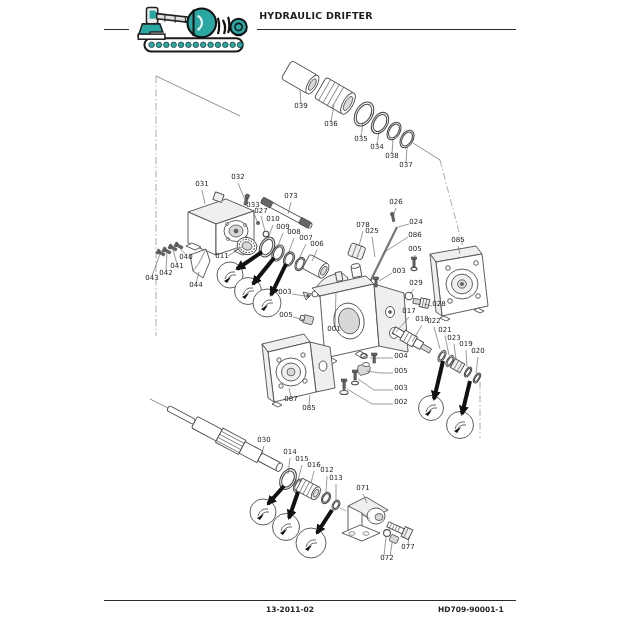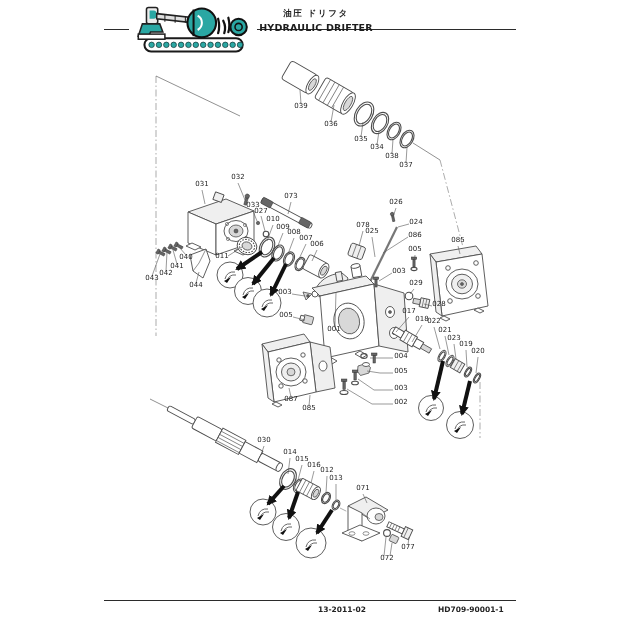--- a/index.html
+++ b/index.html
@@ -9,21 +9,21 @@
   
   .hline{position:absolute;height:1.2px;background:#2b2b2b;z-index:3;}
   .hline-left{left:104px;top:29px;width:25px;}
   .hline-right{left:257px;top:29px;width:259px;}
   .logo{position:absolute;left:126px;top:4px;width:130px;height:51px;z-index:3;}
   .titles{position:absolute;left:250px;top:8px;width:132px;text-align:center;color:#1c1c1c;z-index:3;}
   .jp{font-size:8.5px;font-weight:bold;letter-spacing:1.5px;}
   .en{font-size:9.5px;font-weight:bold;margin-top:2px;letter-spacing:0.2px;}
   
   .footer-line{position:absolute;left:104px;top:600px;width:412px;height:1.2px;background:#2b2b2b;}
-  .doc{position:absolute;left:266px;top:605px;width:100px;text-align:right;
+  .doc{position:absolute;left:266px;top:605px;width:100px;text-align:left;
        font-size:7.5px;font-weight:bold;color:#222;}
   .dwg{position:absolute;left:438px;top:605px;width:90px;text-align:left;
        font-size:7.5px;font-weight:bold;color:#222;}
   
   .s  {fill:#ffffff;stroke:#4d4d4d;stroke-width:0.9;}
   .sf {fill:#efefef;stroke:#4d4d4d;stroke-width:0.9;}
   .sd {fill:#d8d8d8;stroke:#4d4d4d;stroke-width:0.8;}
   .dk {fill:#666666;stroke:#333333;stroke-width:0.5;}
   .ln {stroke:#555555;stroke-width:0.65;fill:none;}
   .ld {stroke:#555555;stroke-width:0.6;fill:none;}
@@ -527,21 +527,20 @@
     <line x1="48" y1="11" x2="48" y2="18" stroke="#222" stroke-width="1"></line>
     <line x1="58" y1="12" x2="58" y2="18" stroke="#222" stroke-width="1"></line>
     <circle cx="74" cy="18" r="14" fill="#2aa7a3" stroke="#111" stroke-width="2"></circle>
     <line x1="66" y1="5" x2="66" y2="31" stroke="#111" stroke-width="2"></line>
     <path d="M70,11 a8,8 0 0 1 0,14" stroke="#fff" stroke-width="2" fill="none"></path>
     <path d="M90,14 q2,8 0,14 M95,16 q3,6 1,12 M100,13 q2,8 0,14" stroke="#111" stroke-width="2.2" fill="none" stroke-linecap="round"></path>
     <circle cx="110" cy="22" r="8" fill="#2aa7a3" stroke="#111" stroke-width="2"></circle>
     <circle cx="110" cy="22" r="3.5" fill="none" stroke="#111" stroke-width="1.5"></circle>
   </svg>
   <div class="titles">
-    <div class="jp">油圧  ドリフタ</div>
     <div class="en">HYDRAULIC DRIFTER</div>
   </div>
 
   <div class="footer-line"></div>
   <div class="doc">13-2011-02</div>
   <div class="dwg">HD709-90001-1</div>
 
 </div>
 
 </body></html>

